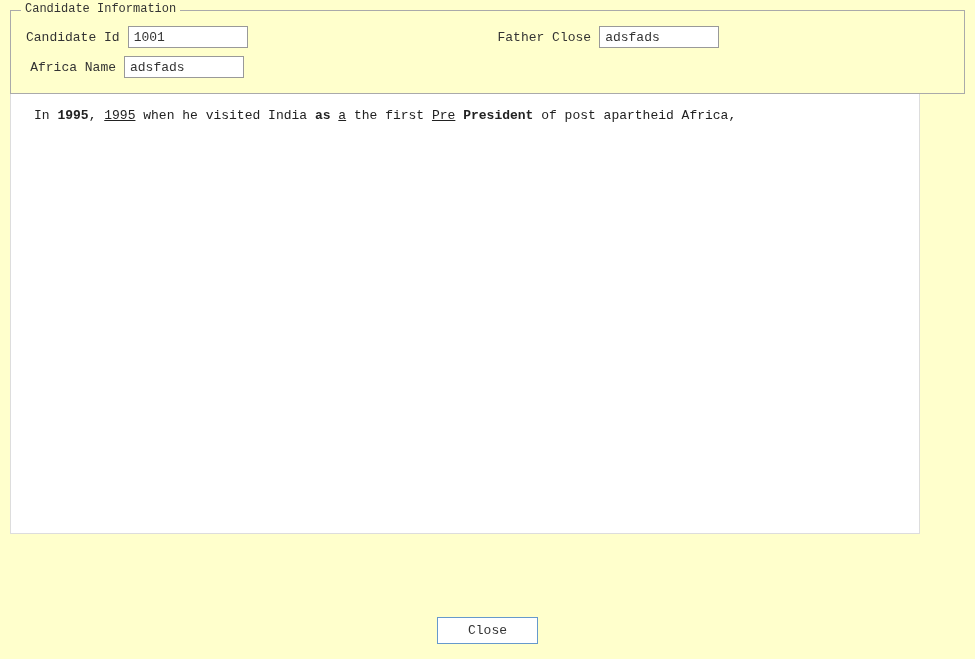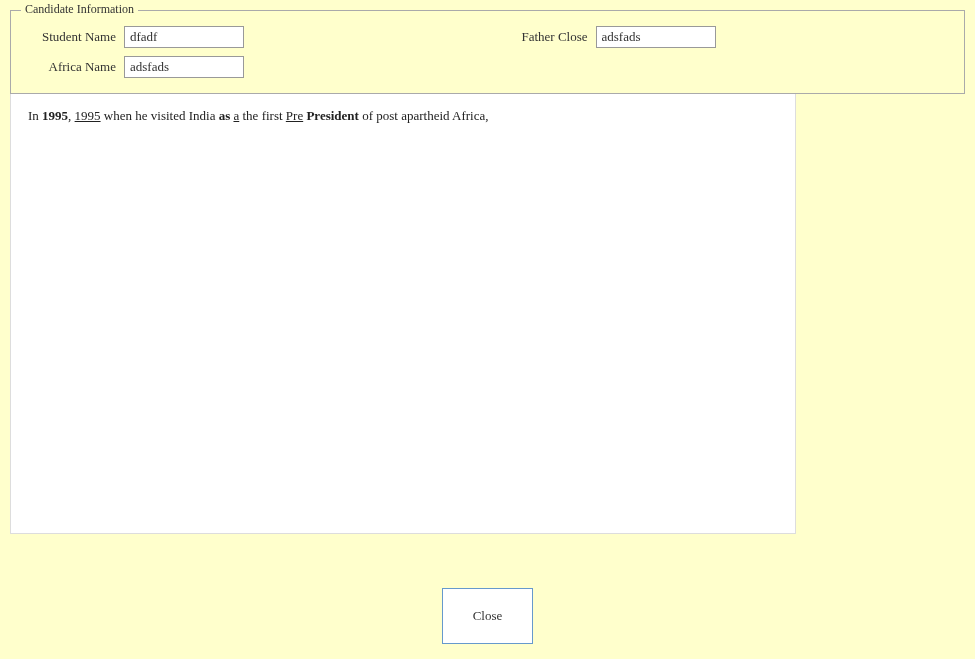--- a/index.html
+++ b/index.html
@@ -1,19 +1,19 @@
 <!DOCTYPE html>
 <html><head>
   <meta charset="utf-8">
   <style>
     * {
       box-sizing: border-box;
       margin: 0;
       padding: 0;
-      font-family: Liberation Serif, serif;
+      font-family: Liberation Mono, monospace;
       font-size: 13px;
     }
 
     body {
       background-color: #ffffcc;
       width: 975px;
       height: 659px;
       display: flex;
       flex-direction: column;
       align-items: center;
@@ -70,23 +70,23 @@
       padding: 2px 5px;
       height: 22px;
       width: 120px;
       font-size: 13px;
       background: white;
       color: #333;
     }
 
     .content-area {
       background-color: white;
-      width: 786px;
+      width: 910px;
       min-height: 440px;
-      padding: 12px 17px;
+      padding: 12px 23px;
       border-left: 1px solid #ddd;
       border-right: 1px solid #ddd;
       border-bottom: 1px solid #ddd;
     }
 
     .paragraph-text {
       font-size: 13px;
       color: #222;
       line-height: 1.6;
     }
@@ -107,41 +107,41 @@
       justify-content: center;
       align-items: center;
       position: fixed;
       bottom: 0;
       left: 0;
     }
 
     .close-button {
       border: 1px solid #6699cc;
       background-color: white;
-      padding: 19px 30px;
+      padding: 5px 30px;
       font-size: 13px;
       cursor: pointer;
       color: #333;
     }
   </style>
 </head>
 <body>
 
 <div class="page-wrapper">
 
   <fieldset class="candidate-info-group">
     <legend class="group-legend">Candidate Information</legend>
 
     <div class="fields-grid">
 
+      <div class="field-row">
+        <label class="field-label">Candidate Id</label>
+        <input class="field-input" type="text" value="1001" readonly="" style="">
+      </div>
 
-      <div class="field-row">
-        <label class="field-label">Student Name</label>
-        <input class="field-input" type="text" value="dfadf" readonly="" style="">
-      </div>
 
       <div class="field-row">
         <label class="field-label">Father Close</label>
         <input class="field-input" type="text" value="adsfads" readonly="" style="">
       </div>
 
       <div class="field-row">
         <label class="field-label">Africa Name</label>
         <input class="field-input" type="text" value="adsfads" readonly="" style="">
       </div>

